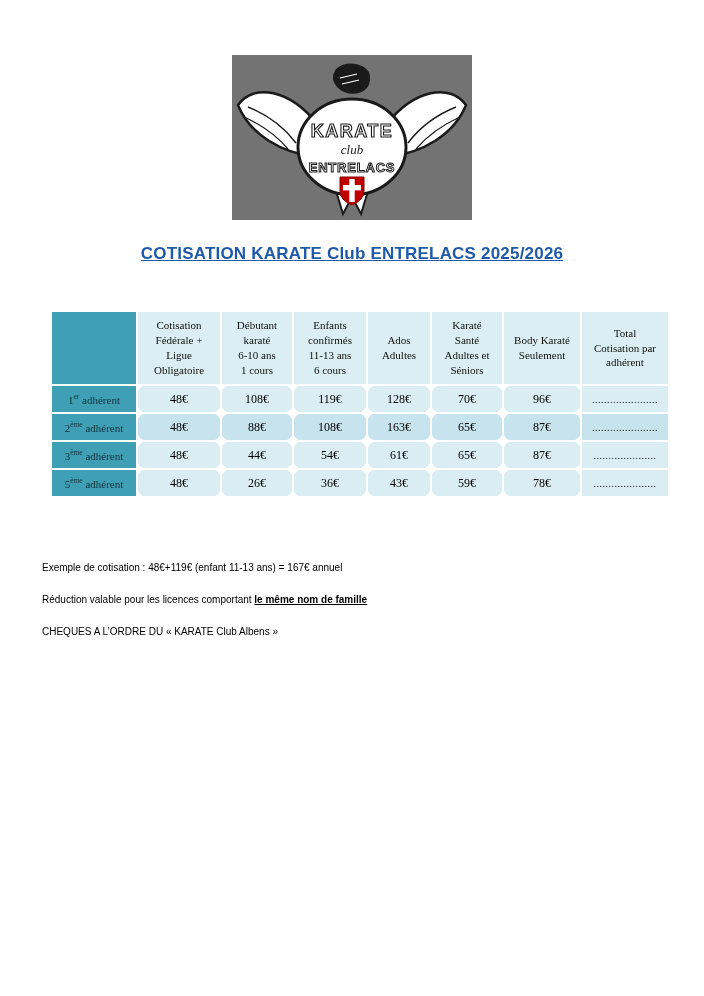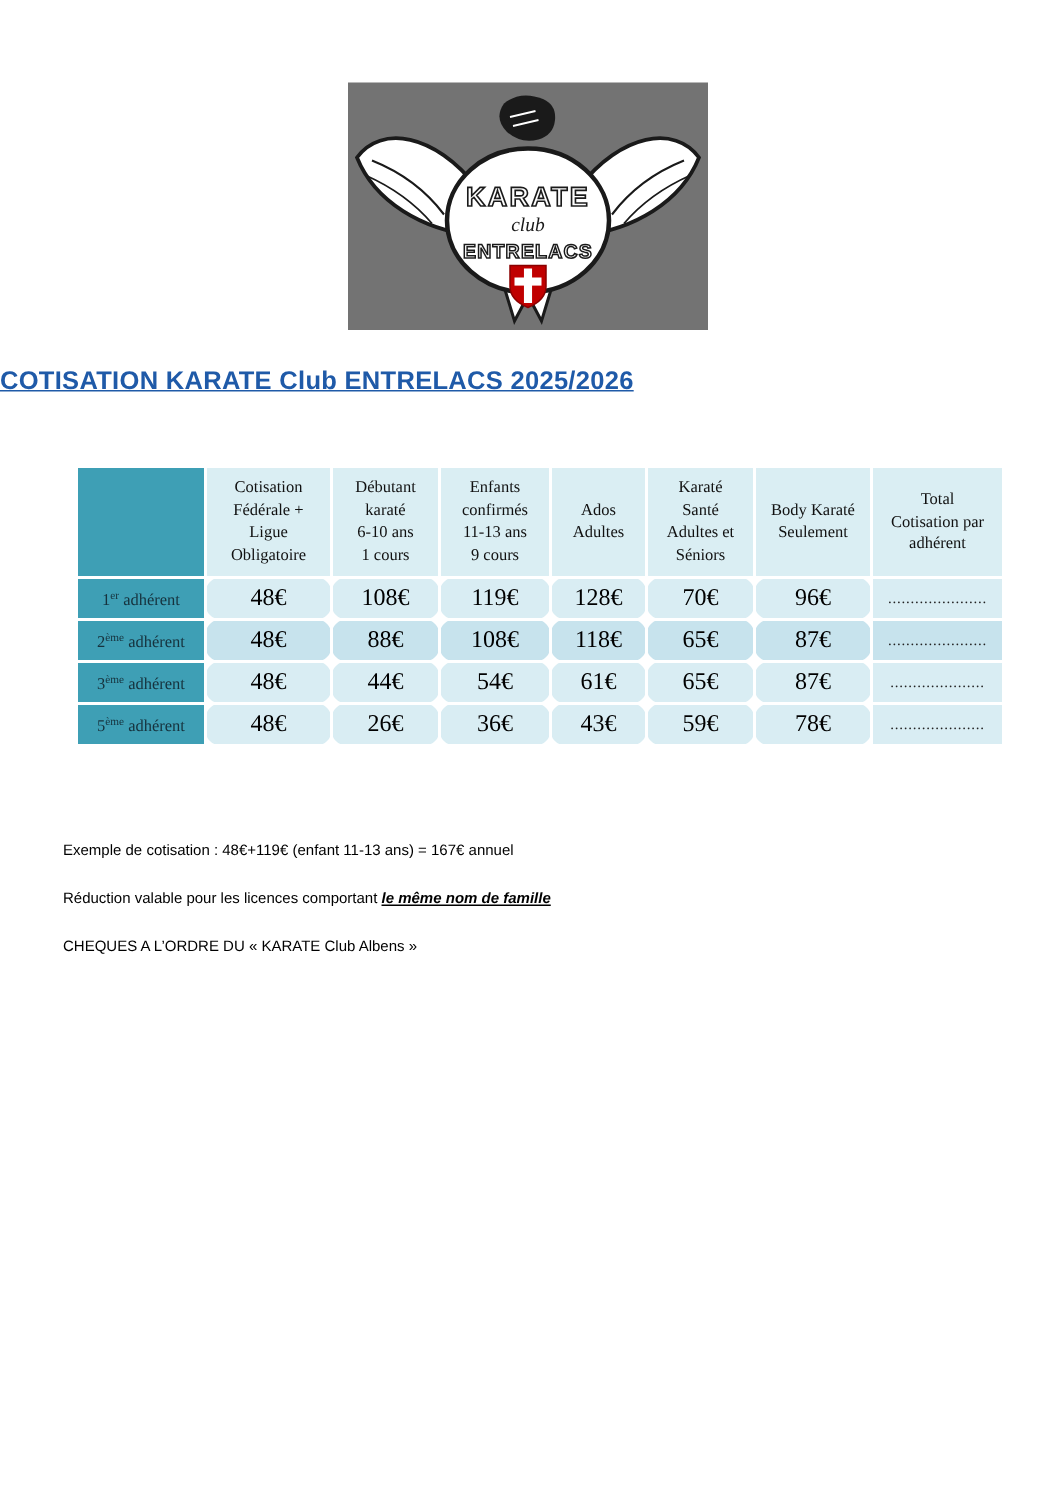--- a/index.html
+++ b/index.html
@@ -17,21 +17,21 @@
   .logo-wrap {
     width:240px; height:165px;
     margin:55px auto 0 auto;
     background:#737373;
     display:flex; align-items:center; justify-content:center;
   }
 
   
   .doc-title {
     margin-top:24px;
-    text-align:left;
+    text-align:center;
     font-size:17px;
     font-weight:bold;
     color:#1F5AA8;
     text-decoration:underline;
     letter-spacing:0.2px;
   }
 
   
   .fee-table-wrap { margin:46px 0 0 50px; }
   table.fee-table {
@@ -64,38 +64,38 @@
     font-size:11px;
     line-height:1.35;
     white-space:pre-line;
     color:#111;
   }
   tr.data-row { height:28px; }
   tr.data-row.band-a td.val-cell,
   tr.data-row.band-a td.dots-cell { background:#D9EDF3; }
   tr.data-row.band-b td.val-cell,
   tr.data-row.band-b td.dots-cell { background:#C7E3ED; }
-  td.val-cell { font-size:16px;border-radius:10px; }
+  td.val-cell { font-size:12px;border-radius:10px; }
   td.dots-cell {
     vertical-align:bottom;
     padding-bottom:5px;
     font-size:10px;
     letter-spacing:0.5px;
     color:#222;
   }
 
   
   .notes { margin:62px 42px 0 42px; max-width:622px; }
   .notes p {
     margin:0 0 17px 0;
     font-size:10px;
     line-height:1.5;
   }
   .pre { white-space:pre-wrap; }
-  .b-u { font-weight:bold; text-decoration:underline;font-style:italic; }
+  .b-u { font-weight:bold; text-decoration:underline; }
 </style>
 </head>
 <body>
 
 <div class="logo-wrap">
   <svg width="240" height="165" viewBox="0 0 240 165">
 
     <path d="M104,136 L111,159 L120,142 L129,159 L136,136" fill="#ffffff" stroke="#1a1a1a" stroke-width="2"></path>
 
     <path d="M86,70 C58,34 22,28 6,50 C18,80 50,98 84,102 C72,92 72,78 86,70 Z" fill="#ffffff" stroke="#1a1a1a" stroke-width="2.5"></path>
@@ -142,21 +142,21 @@
 Fédérale +
 Ligue
 Obligatoire</th>
       <th class="col-header">Débutant
 karaté
 6-10 ans
 1 cours</th>
       <th class="col-header">Enfants
 confirmés
 11-13 ans
-9 cours</th>
+6 cours</th>
       <th class="col-header">Ados
 Adultes</th>
       <th class="col-header">Karaté
 Santé
 Adultes et
 Séniors</th>
       <th class="col-header">Body Karaté
 Seulement</th>
       <th class="col-header">Total
 Cotisation par
@@ -172,21 +172,21 @@
       <td class="val-cell">70€</td>
       <td class="val-cell">96€</td>
       <td class="dots-cell">......................</td>
     </tr>
 
     <tr class="data-row band-b">
       <td class="row-label-cell"><span>2</span><sup>ème</sup><span> adhérent</span></td>
       <td class="val-cell">48€</td>
       <td class="val-cell">88€</td>
       <td class="val-cell">108€</td>
-      <td class="val-cell">118€</td>
+      <td class="val-cell">163€</td>
       <td class="val-cell">65€</td>
       <td class="val-cell">87€</td>
       <td class="dots-cell">......................</td>
     </tr>
 
     <tr class="data-row band-a">
       <td class="row-label-cell"><span>3</span><sup>ème</sup><span> adhérent</span></td>
       <td class="val-cell">48€</td>
       <td class="val-cell">44€</td>
       <td class="val-cell">54€</td>

